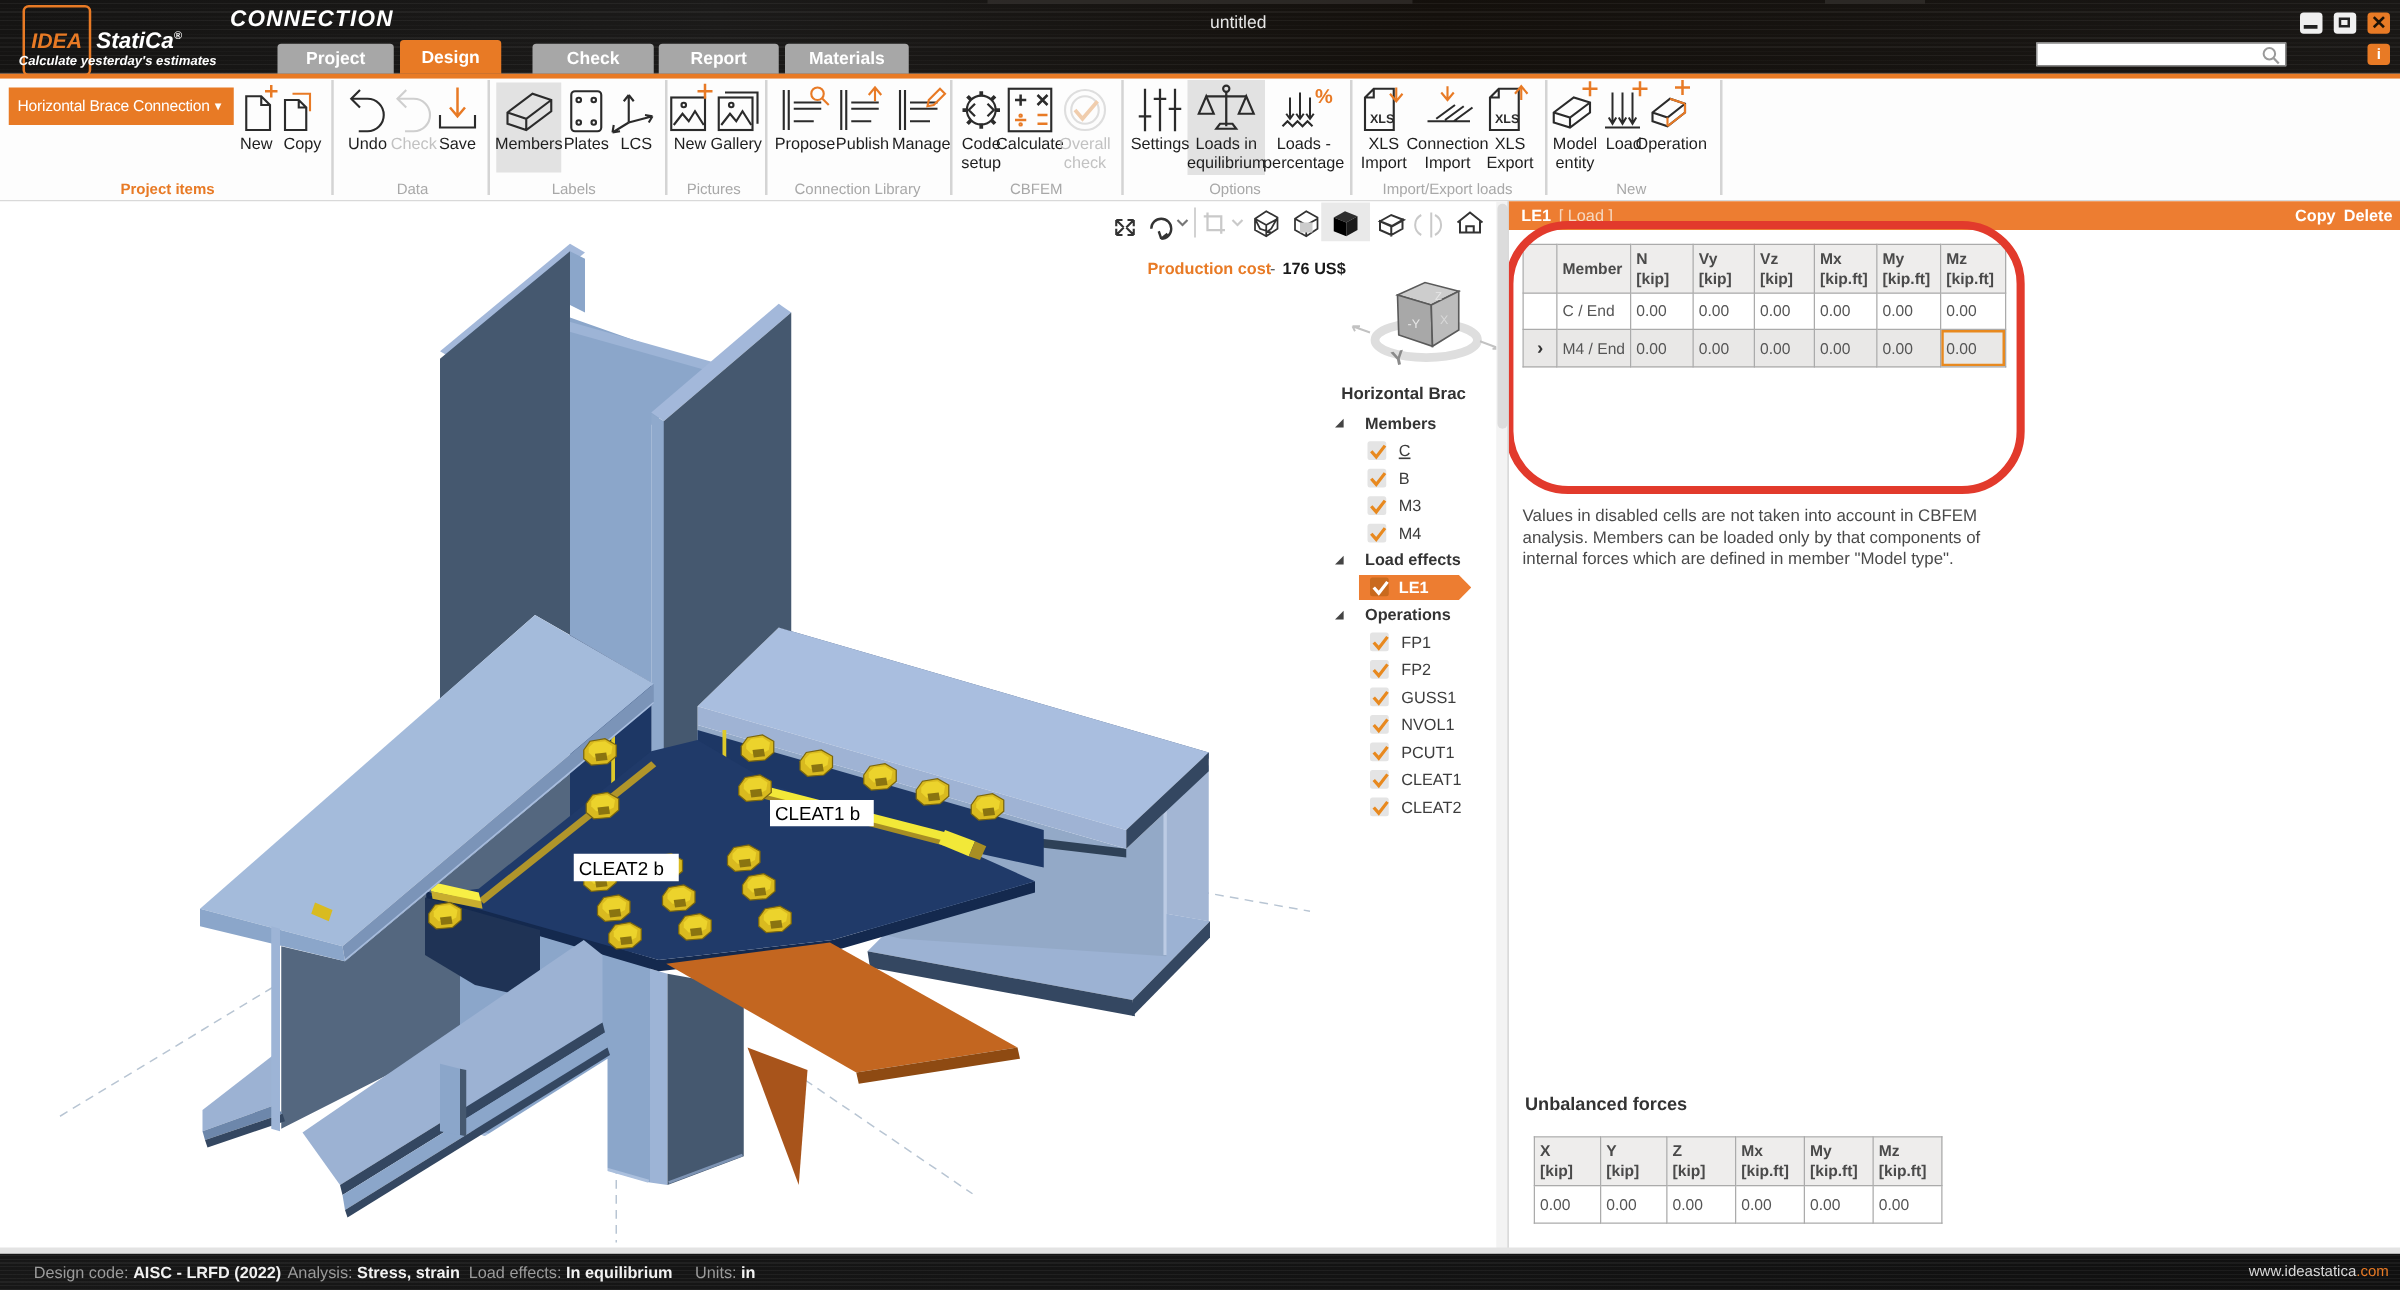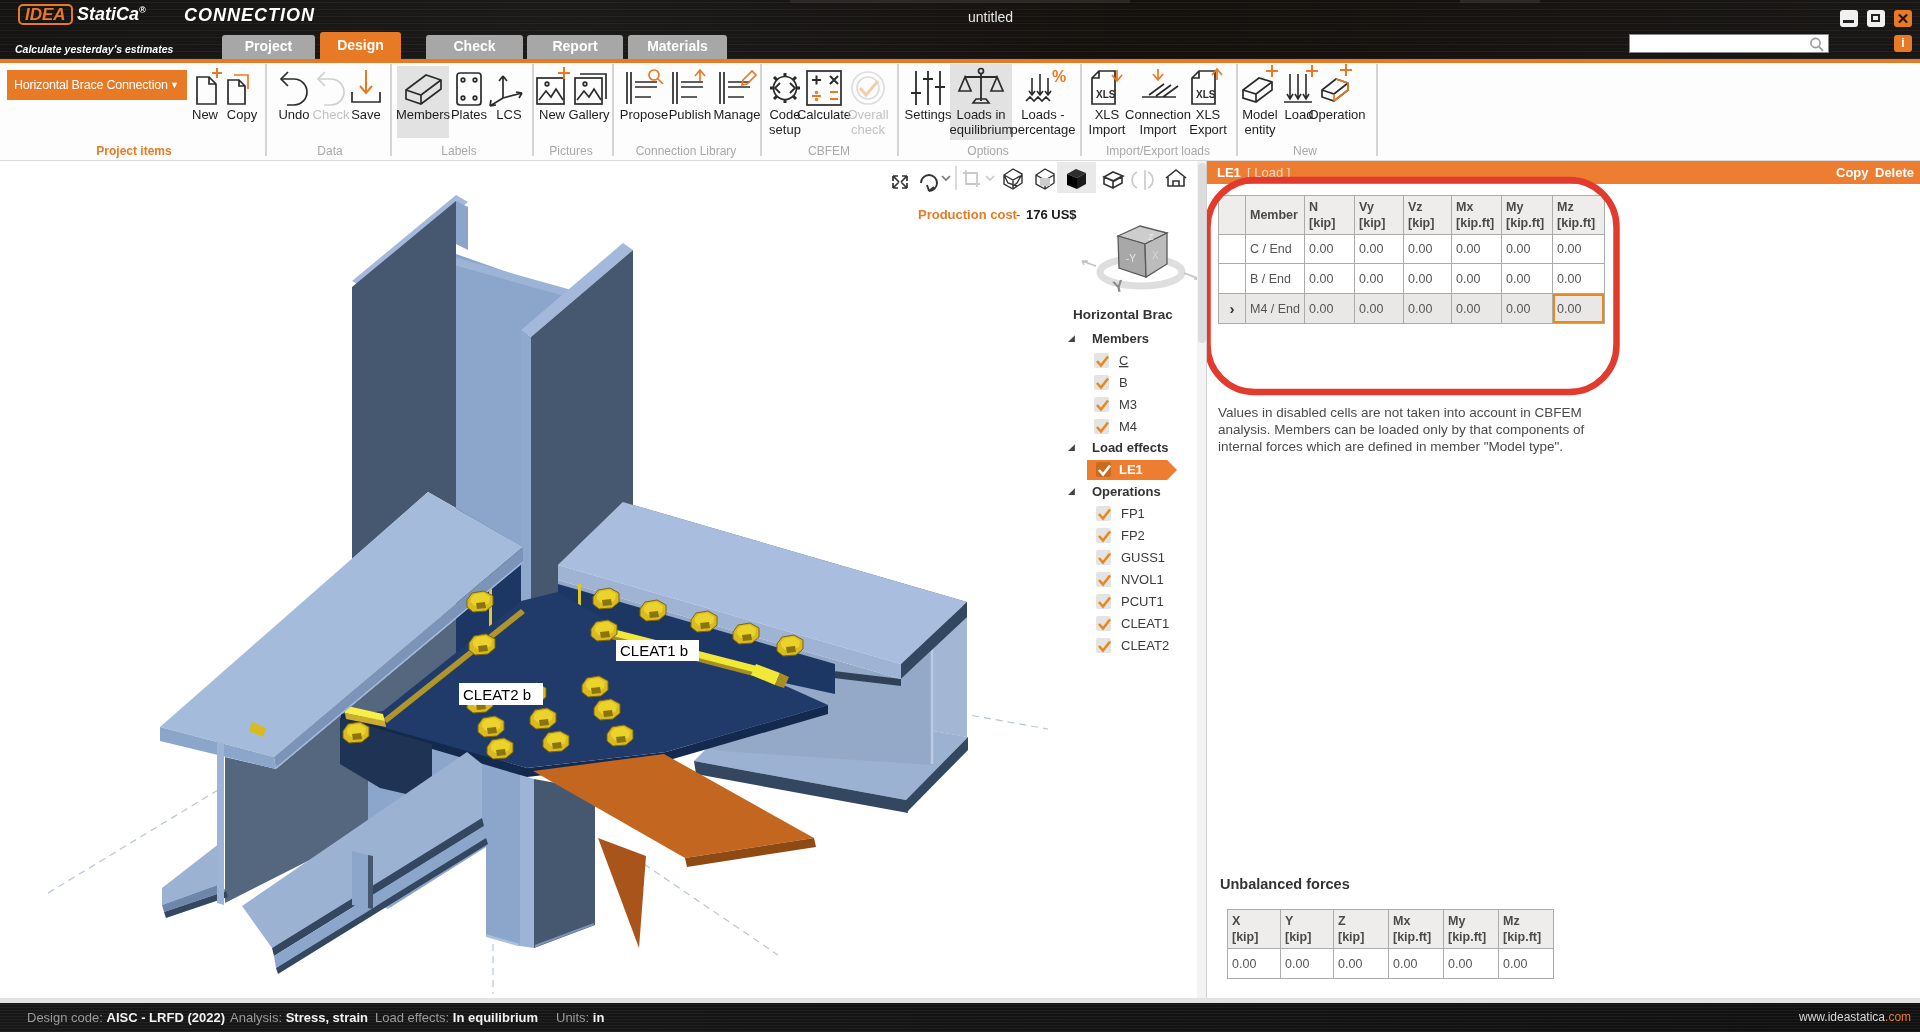--- a/index.html
+++ b/index.html
@@ -32,21 +32,21 @@
 table.grid td,table.grid th{border:1px solid #ababab;padding:0 4px;text-align:left;font-weight:normal;vertical-align:middle;white-space:nowrap;}
 table.grid th{background:#eeedec;color:#4a4a4a;font-weight:bold;line-height:16px;}
 </style>
 </head>
 <body>
 <div id="titlebar"></div>
 <div class="abs" style="left:790px;top:0;width:340px;height:3px;background:#3a3733;opacity:0.6;"></div>
 <div class="abs" style="left:1460px;top:0;width:80px;height:3px;background:#3a3733;opacity:0.6;"></div>
 
 <div class="abs" style="left:18px;top:4px;">
- <span style="display:inline-block;border:2.5px solid #e87a25;border-radius:5px;padding:0 5px;color:#e87a25;font-weight:bold;font-style:italic;font-size:17px;line-height:17px;">IDEA</span>
+ <span style="display:inline-block;border:2.5px solid #e87a25;border-radius:5px;padding:18px 5px;color:#e87a25;font-weight:bold;font-style:italic;font-size:17px;line-height:17px;">IDEA</span>
  <span style="color:#fff;font-weight:bold;font-size:18px;font-style:italic;">StatiCa<span style="font-size:9px;vertical-align:super;">®</span></span>
 </div>
 <div class="abs" style="left:184px;top:5px;color:#fff;font-weight:bold;font-style:italic;font-size:18px;letter-spacing:1px;">CONNECTION</div>
 <div class="abs" style="left:15px;top:43px;color:#fdfdfd;font-style:italic;font-weight:bold;font-size:10.5px;">Calculate yesterday's estimates</div>
 <div class="abs" style="left:968px;top:9px;color:#e6e6e6;font-size:14px;">untitled</div>
 
 <div class="abs" style="left:1840px;top:10px;width:18px;height:17px;background:#f0f0f0;border-radius:3px;">
     <div class="abs" style="left:3px;top:10px;width:11px;height:3px;background:#222;"></div>
   </div>
 <div class="abs" style="left:1867px;top:10px;width:18px;height:17px;background:#f0f0f0;border-radius:3px;">
@@ -456,30 +456,20 @@
   <tr style="height:29px;">
           <td></td>
           <td>C / End</td>
           <td>0.00</td>
           <td>0.00</td>
           <td>0.00</td>
           <td>0.00</td>
           <td>0.00</td>
           <td>0.00</td>
         </tr>
-  <tr style="height:30px;">
-          <td></td>
-          <td>B / End</td>
-          <td>0.00</td>
-          <td>0.00</td>
-          <td>0.00</td>
-          <td>0.00</td>
-          <td>0.00</td>
-          <td>0.00</td>
-        </tr>
   <tr style="height:30px;background:#e9e8e7;">
           <td style="text-align:center;font-weight:bold;color:#333;font-size:15px;">›</td>
           <td>M4 / End</td>
           <td>0.00</td>
           <td>0.00</td>
           <td>0.00</td>
           <td>0.00</td>
           <td>0.00</td>
           <td style="box-shadow:inset 0 0 0 2px #e8891f;">0.00</td>
         </tr>

